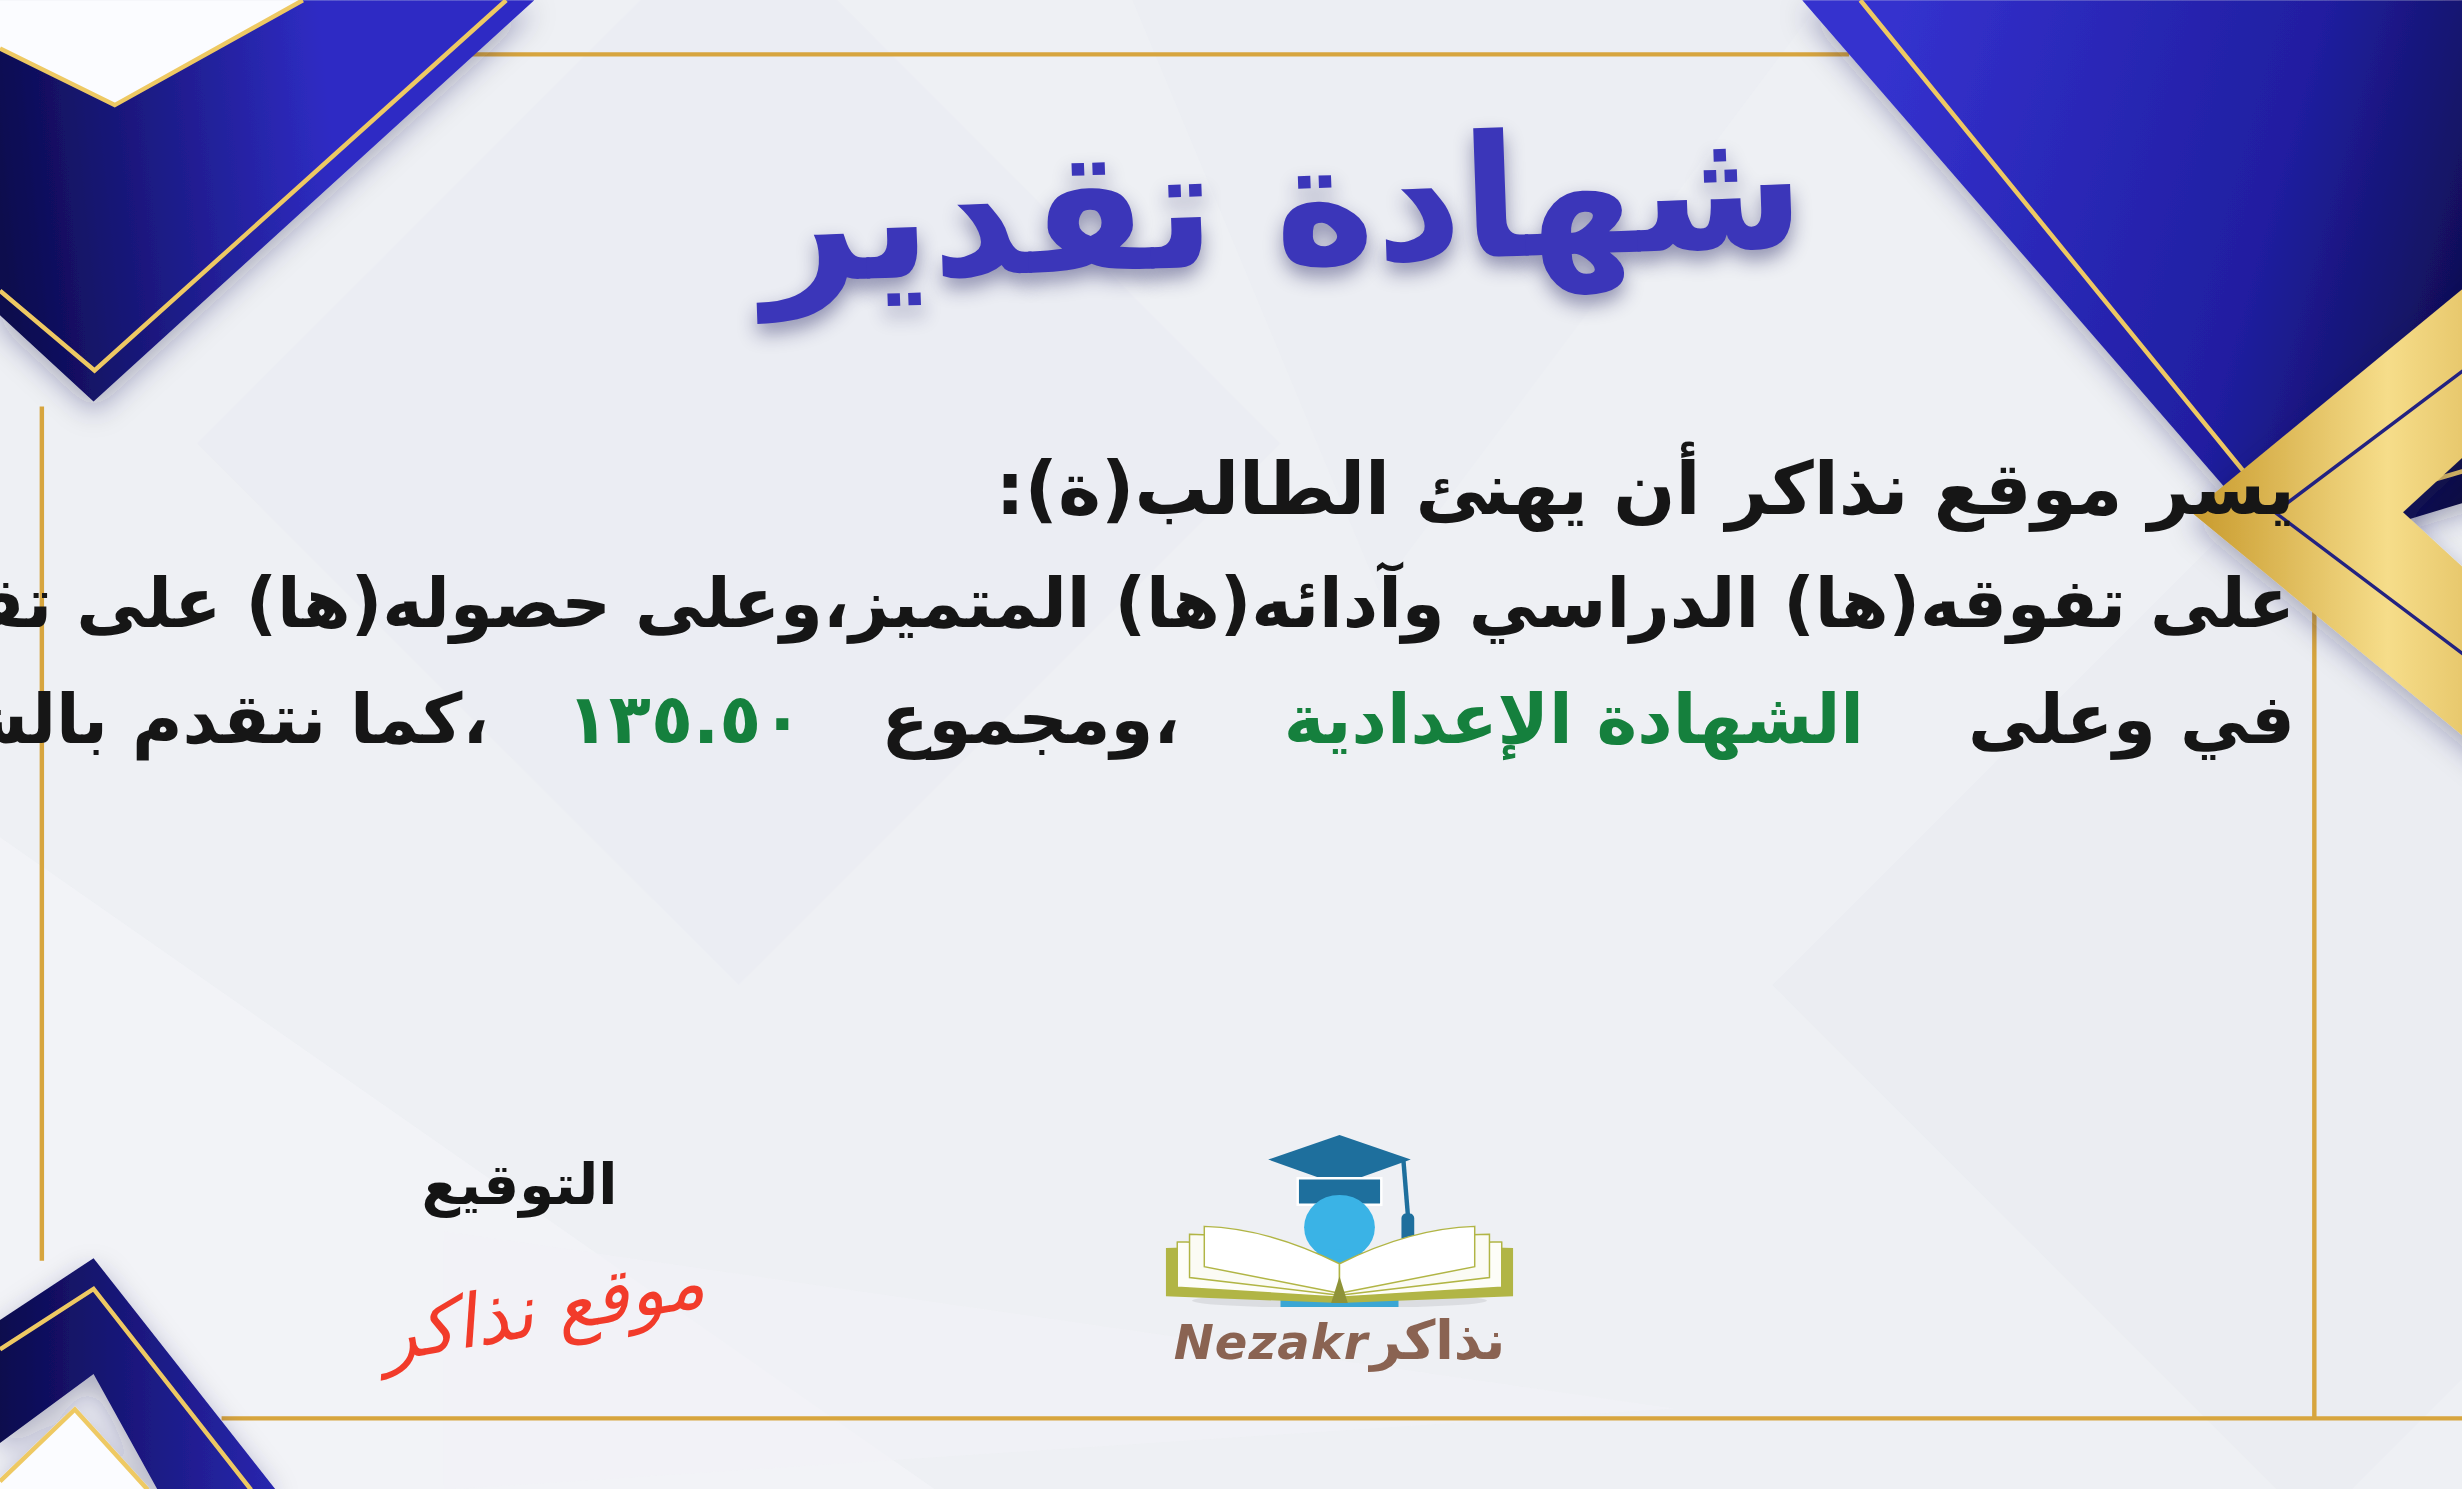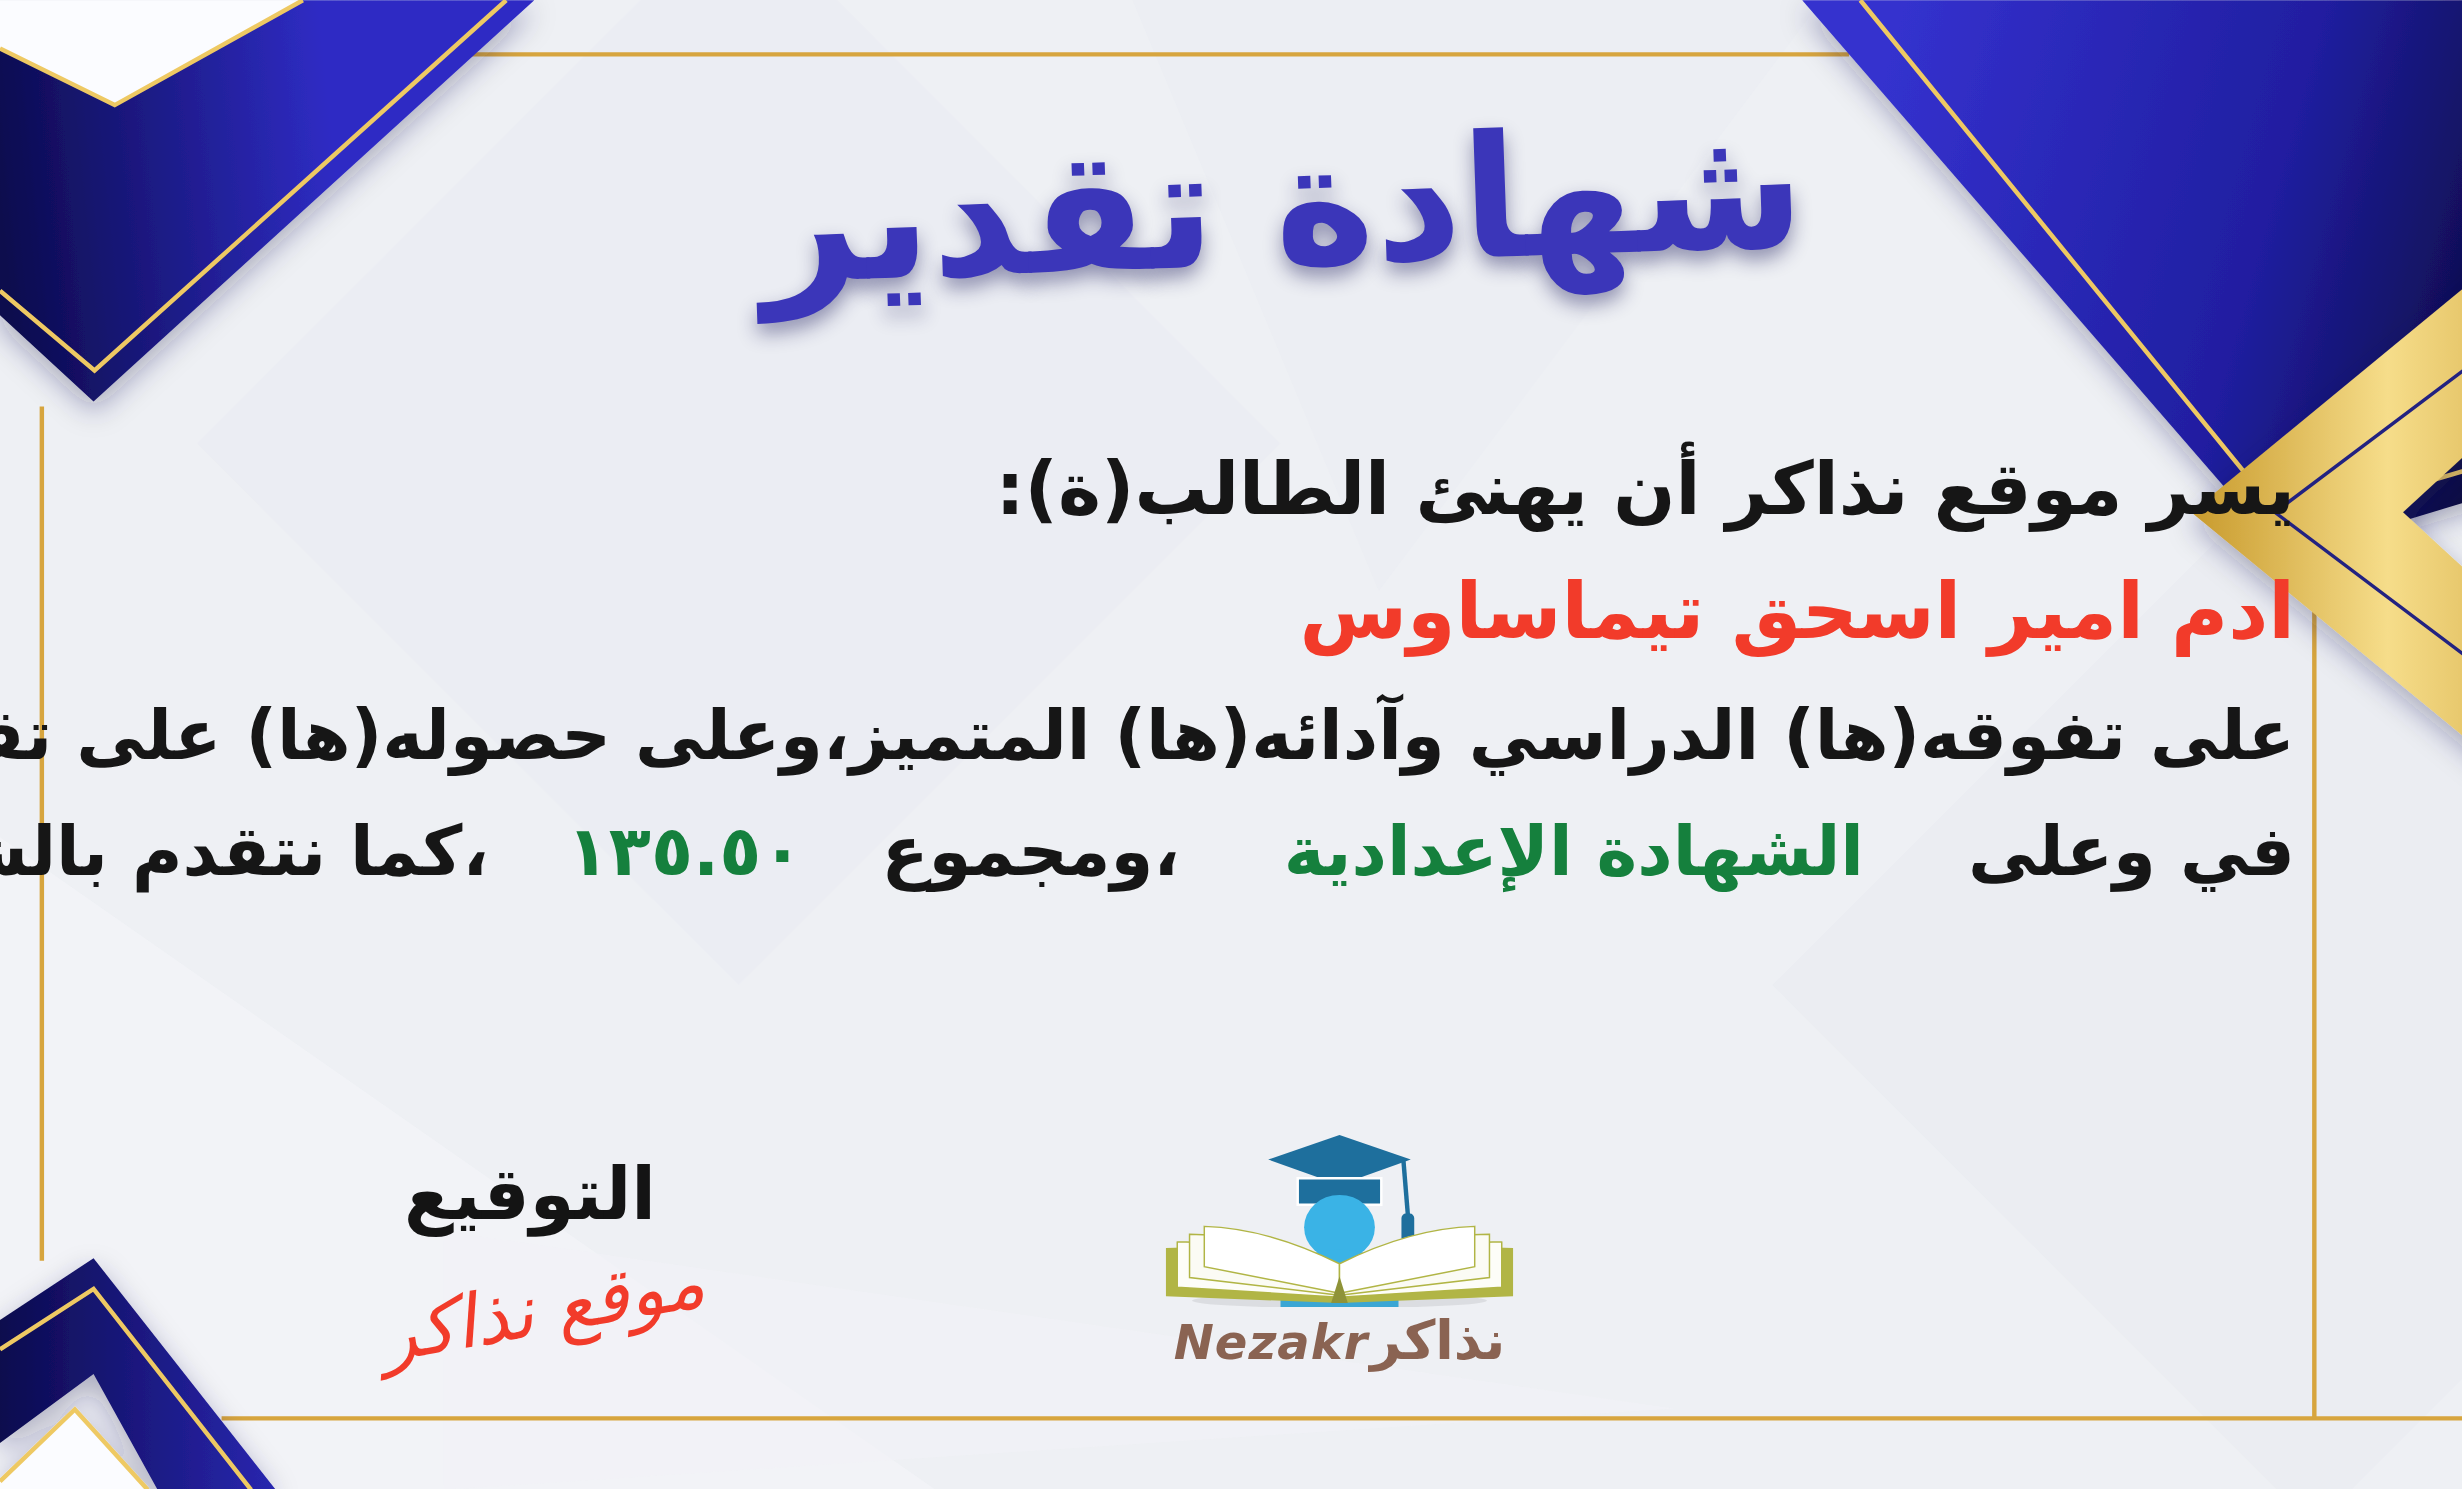--- a/index.html
+++ b/index.html
@@ -23,21 +23,21 @@
   .line-intro{font-size:73px;line-height:113px;white-space:nowrap;}
   .line-name{font-size:78px;line-height:132px;color:#f23b2a;white-space:nowrap;}
   .para{font-size:69px;line-height:116px;}
   .para .row{white-space:nowrap;}
   .red{color:#15803d;}
   .gap-exam{margin:0 80px;}
   .gap-score{margin:0 54px;}
 
   .sig-label{
     position:absolute;left:404px;top:1152px;width:231px;text-align:center;
-    font-size:72px;font-weight:800;color:#141414;
+    font-size:56px;font-weight:800;color:#141414;
   }
   .sig-script{
     position:absolute;left:340px;top:1266px;width:404px;text-align:center;
     font-size:73px;font-style:italic;font-weight:500;color:#f23b2a;
     transform:rotate(-10deg);white-space:nowrap;
   }
 
   .logo-icon{position:absolute;left:1155px;top:1130px;width:369px;height:177px;}
   .brand{
     position:absolute;left:1108px;top:1309px;width:463px;text-align:center;
@@ -113,21 +113,20 @@
     <g filter="url(#ds)">
       <polygon points="5337,310 4450,1040 5337,1770 5337,1460 4880,1040 5337,620" fill="url(#gradGold)"></polygon>
       <path d="M 5337,500 L 4620,1040 L 5337,1580" fill="none" stroke="#232181" stroke-width="7"></path>
     </g>
   </svg>
 
   <div class="title">شهادة تقدير</div>
 
   <div class="bodytext" dir="rtl" lang="ar">
     <div class="line-intro">يسر موقع نذاكر أن يهنئ الطالب(ة):</div>
-    <div class="line-name">ادم امير اسحق تيماساوس</div>
     <div class="para">
       <div class="row">
         <span>على تفوقه(ها) الدراسي وآدائه(ها) المتميز،وعلى حصوله(ها) على تقدير</span>
         
       </div>
       <div class="row">
         <span>في وعلى</span>
         <span class="red gap-exam">الشهادة الإعدادية</span>
         <span>،ومجموع</span>
         <span class="red gap-score">١٣٥.٥٠</span>

